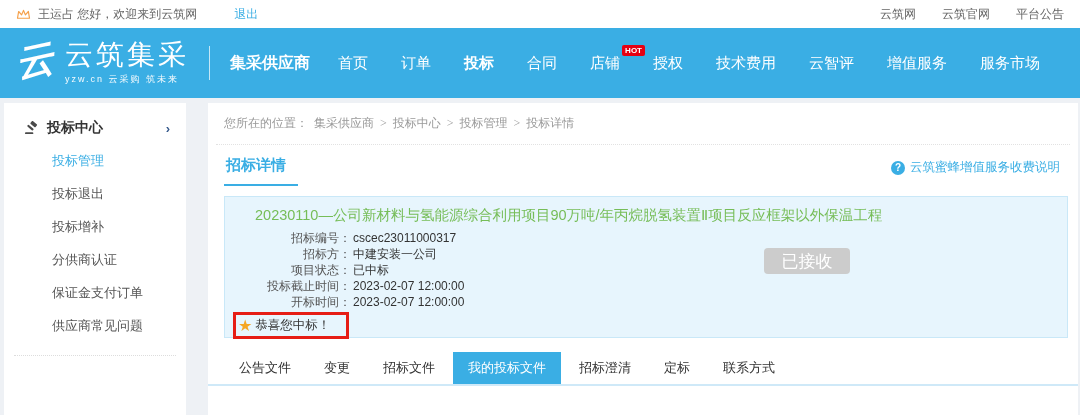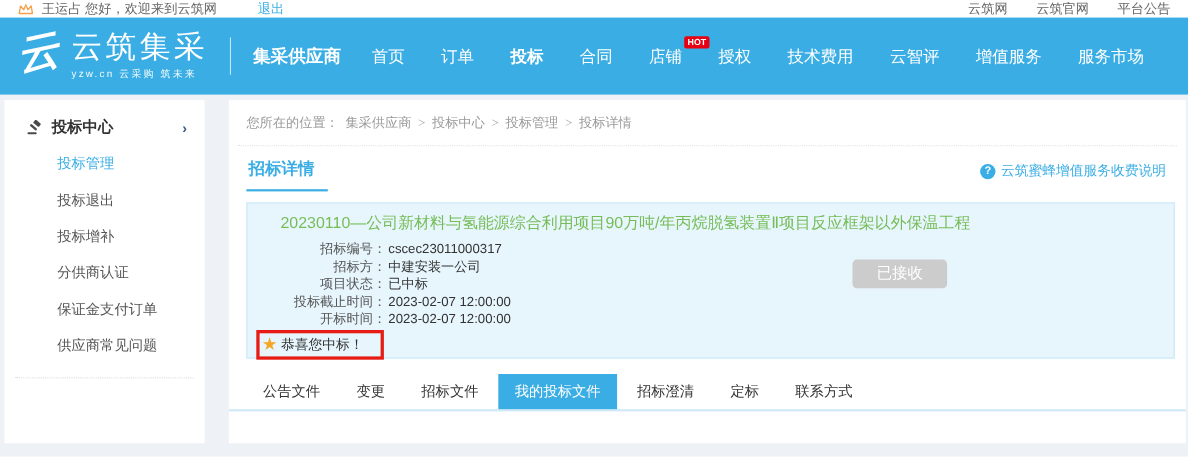--- a/index.html
+++ b/index.html
@@ -3,21 +3,21 @@
 <meta charset="utf-8">
 <style>
   * { margin:0; padding:0; box-sizing:border-box; }
   html,body { width:1080px; height:415px; }
   body {
     font-family:"Liberation Sans","DejaVu Sans",sans-serif;
     background:#eef1f5; overflow:hidden; position:relative;
   }
 
   
-  .topbar { height:16px; background:#fff; display:flex; align-items:center;
+  .topbar { height:28px; background:#fff; display:flex; align-items:center;
     justify-content:space-between; padding:0 16px; font-size:12px; color:#666; }
   .topbar-left { display:flex; align-items:center; gap:7px; }
   .crown-icon { display:inline-flex; }
   .logout { color:#3aaee4; margin-left:30px; cursor:pointer; }
   .topbar-right { display:flex; gap:26px; }
   .topbar-right span { cursor:pointer; }
 
   
   .header { height:70px; background:#3aaee4; display:flex; align-items:center;
     padding:0 16px; color:#fff; }
@@ -63,22 +63,22 @@
     font-size:10px; font-weight:bold; display:flex; align-items:center; justify-content:center; flex-shrink:0; }
 
   .info-card { margin:0 10px 0 16px; background:#e7f5fd; border:1px solid #c9e8f8;
     padding:8px 16px 0 14px; position:relative; }
   .bid-title { color:#76bd58; font-size:14.5px; line-height:21px; max-width:800px; cursor:pointer;margin-left:16px; }
   .fields { margin-top:4px; }
   .field-row { display:flex; font-size:12px; line-height:16px; }
   .field-label { width:112px; text-align:right; color:#555; flex-shrink:0; }
   .field-value { color:#333; margin-left:2px; }
   .field-value.highlight { color:#f7674a; }
-  .received-btn { position:absolute; top:51px; right:206px; width:86px; height:26px;
-    background:#ccc; color:#fff; border:none; border-radius:4px; font-size:14px;
+  .received-btn { position:absolute; top:51px; right:217px; width:86px; height:26px;
+    background:#ccc; color:#fff; border:none; border-radius:4px; font-size:17px;
     font-family:inherit; cursor:pointer; }
   .congrats { display:inline-flex; align-items:center; border:3px solid #e61d15;
     padding:2px 16px 2px 2px; margin:2px 0 -2px -6px; position:relative; }
   .star-icon { color:#f5a623; font-size:16px; margin-right:3px; line-height:1; }
   .congrats-text { font-size:12.5px; color:#333; }
 
   .doc-tabs { display:flex; margin-top:14px; padding-left:16px;
     border-bottom:2px solid #cfe9f8; align-items:flex-end; }
   .doc-tab { padding:7px 15px; font-size:13px; color:#333; cursor:pointer;
     white-space:nowrap; margin-right:3px; }

